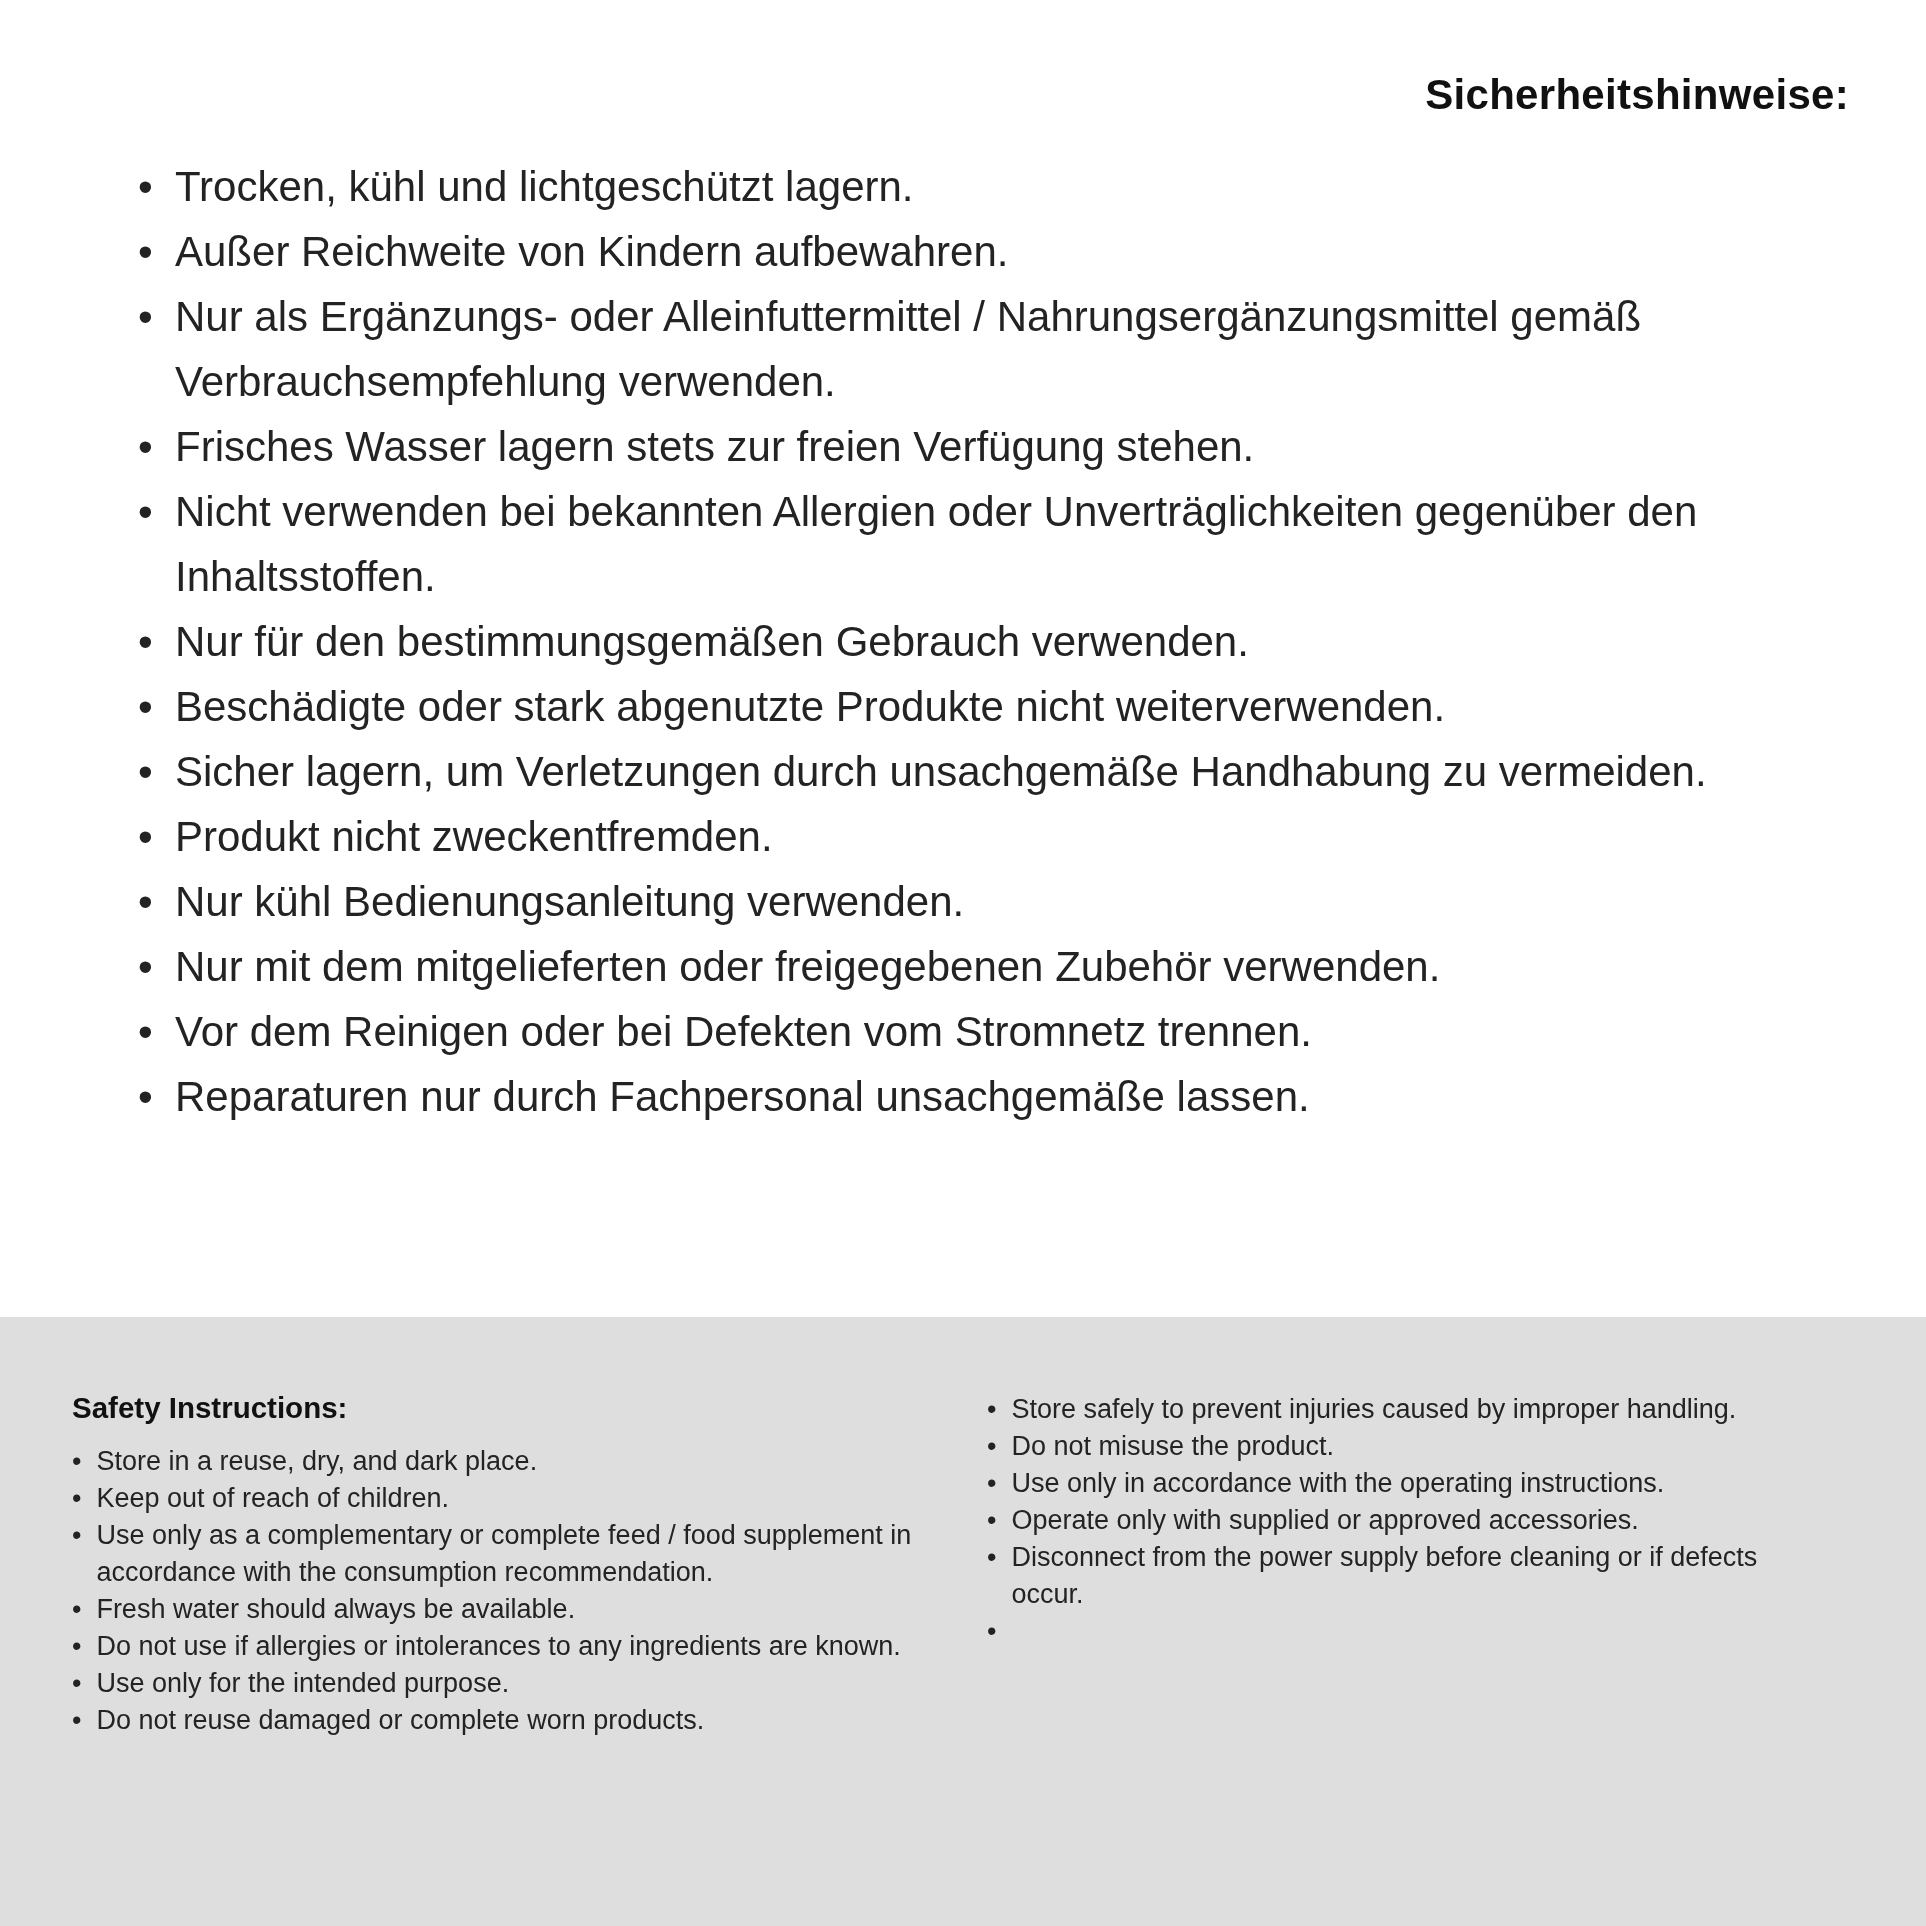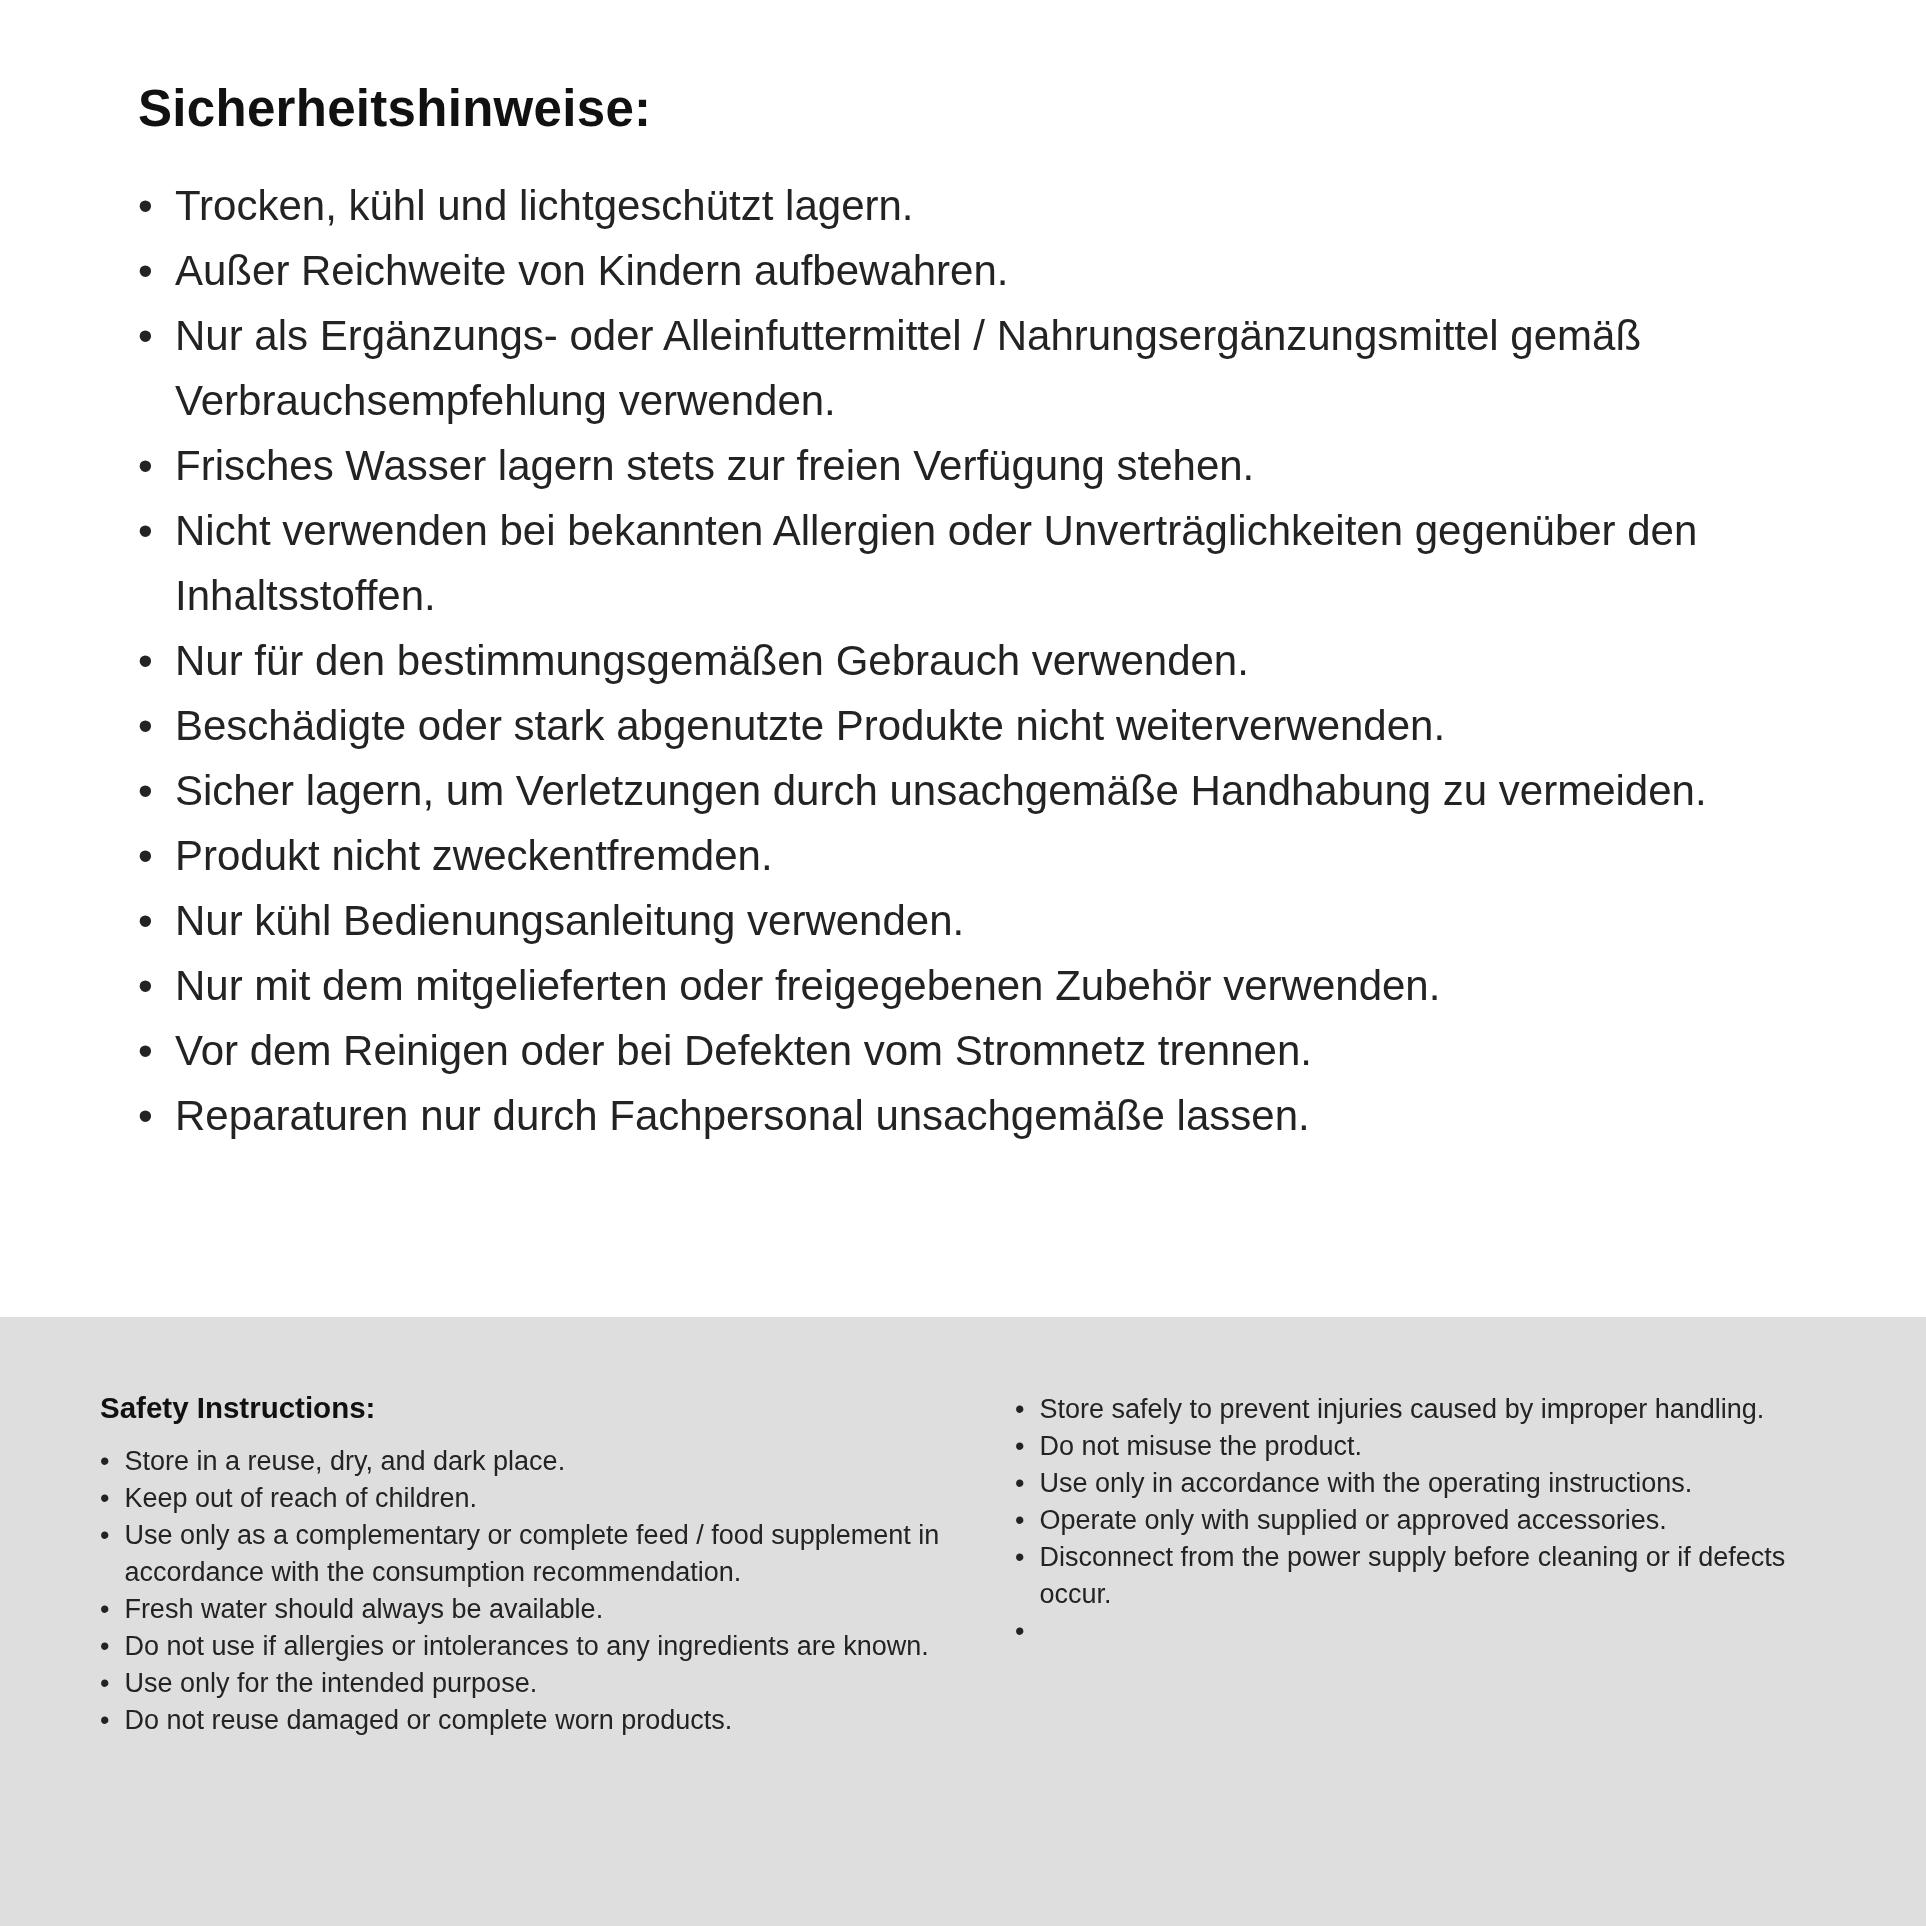--- a/index.html
+++ b/index.html
@@ -22,25 +22,26 @@
   }
 
   
   .section-de {
     box-sizing: border-box;
     height: 1317px;
     padding: 67px 77px 0 138px;
     background: #ffffff;
   }
   .de-title {
-    margin: 12px 0 35px 0;
-    font-size: 51px;
+    margin: 4px 0 35px 0;
+    font-size: 42px;
     font-weight: 700;
     color: #111111;
     letter-spacing: 0.3px;
+    text-align: right;
   }
   ul.plain-list {
     list-style: none;
     margin: 0;
     padding: 0;
   }
   .de-list {
     padding-left: 35px;
     font-size: 42px;
     line-height: 65px;
@@ -54,21 +55,21 @@
   .de-list .bullet {
     flex: 0 0 37px;
     text-align: left;
   }
 
   
   .section-en {
     box-sizing: border-box;
     flex: 1;
     background: #dedede;
-    padding: 74px 58px 0 100px;
+    padding: 74px 58px 0 72px;
     display: flex;
     align-items: flex-start;
   }
   .en-col-left {
     width: 880px;
     flex: 0 0 auto;
   }
   .en-col-right {
     width: 828px;
     flex: 0 0 auto;

